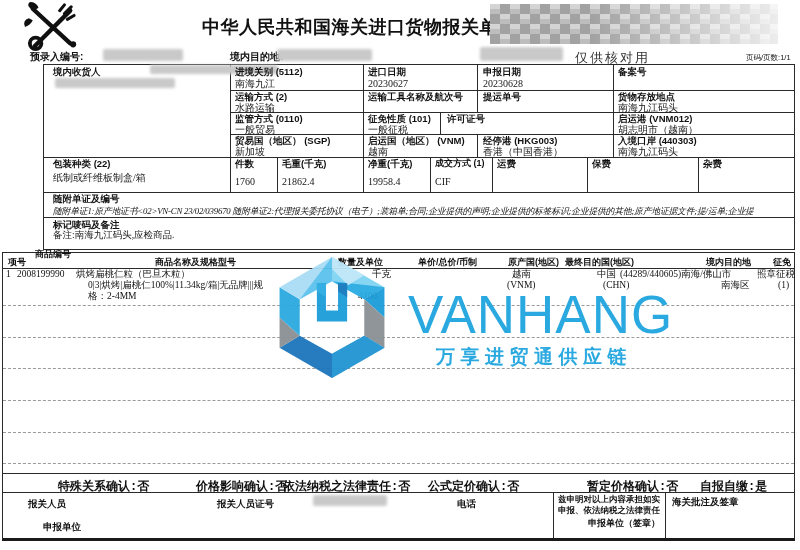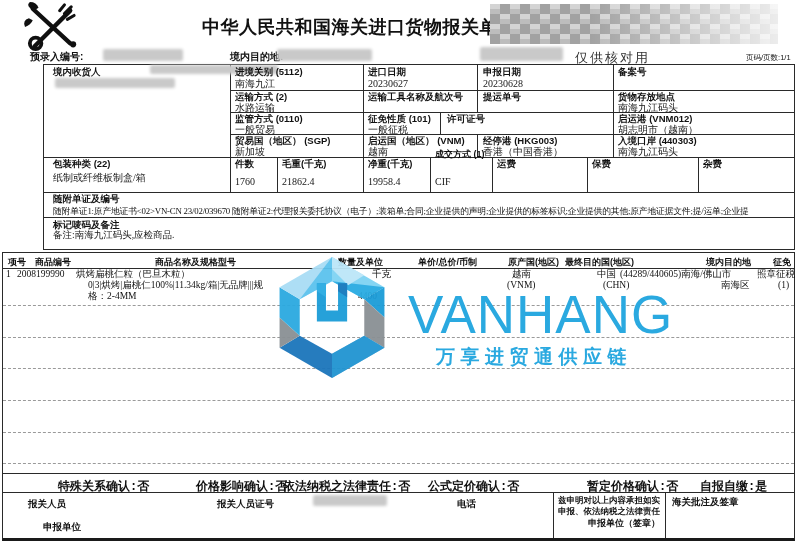--- a/index.html
+++ b/index.html
@@ -31,22 +31,22 @@
   #wm-brand{position:absolute;left:408px;top:288px;font-family:"Liberation Sans","DejaVu Sans",sans-serif;
     font-size:53px;line-height:1;letter-spacing:1px;font-weight:400;white-space:nowrap;}
   #wm-slogan{position:absolute;left:436px;top:344px;font-family:"Liberation Sans","DejaVu Sans",sans-serif;
     font-size:19px;letter-spacing:5.5px;font-weight:bold;white-space:nowrap;}
   .gh{position:absolute;font-family:"Liberation Sans","DejaVu Sans",sans-serif;font-weight:bold;
       font-size:9px;white-space:nowrap;}
   .gv{position:absolute;font-size:9.5px;line-height:1.1;white-space:nowrap;}
   .cf{position:absolute;font-family:Liberation Mono, monospace;font-weight:bold;
       font-size:12px;white-space:nowrap;}
   #statement{position:absolute;left:558px;top:495px;width:104px;font-size:8.5px;line-height:1.25;
-     font-family:Liberation Serif, serif;font-weight:bold;}
-  #docline{position:absolute;left:53px;top:206px;font-size:8.8px;letter-spacing:-.2px;white-space:nowrap;}
+     font-family:Liberation Mono, monospace;font-weight:bold;}
+  #docline{position:absolute;left:53px;top:206px;font-size:8.8px;letter-spacing:-.2px;white-space:nowrap;font-style:italic;}
 </style>
 </head>
 <body>
 
 <div id="page">
 
   <svg class="abs" style="left:22px;top:2px" width="58" height="50" viewBox="0 0 60 52">
     <g fill="none" stroke="#101010" stroke-width="4.5" stroke-linecap="round">
       <path d="M11 7 L50 43"></path>
       <path d="M50 9 L13 46"></path>
@@ -130,21 +130,21 @@
   <span class="vl" style="left:618px;top:146px">南海九江码头</span>
 
   <span class="lb" style="left:53px;top:159px">包装种类 (22)</span>
   <span class="vl" style="left:53px;top:172px">纸制或纤维板制盒/箱</span>
   <span class="lb" style="left:235px;top:159px">件数</span>
   <span class="vl" style="left:235px;top:176px">1760</span>
   <span class="lb" style="left:282px;top:159px">毛重(千克)</span>
   <span class="vl" style="left:282px;top:176px">21862.4</span>
   <span class="lb" style="left:368px;top:159px">净重(千克)</span>
   <span class="vl" style="left:368px;top:176px">19958.4</span>
-  <span class="lb" style="left:435px;top:150px;font-size:9px">成交方式 (1)</span>
+  <span class="lb" style="left:435px;top:159px;font-size:9px">成交方式 (1)</span>
   <span class="vl" style="left:435px;top:176px">CIF</span>
   <span class="lb" style="left:497px;top:159px">运费</span>
   <span class="lb" style="left:592px;top:159px">保费</span>
   <span class="lb" style="left:703px;top:159px">杂费</span>
 
   <span class="lb" style="left:53px;top:194px">随附单证及编号</span>
   <div id="docline">随附单证1:原产地证书&lt;02&gt;VN-CN 23/02/039670 随附单证2:代理报关委托协议（电子）;装箱单;合同;企业提供的声明;企业提供的标签标识;企业提供的其他;原产地证据文件;提/运单;企业提</div>
 
   <span class="lb" style="left:53px;top:220px">标记唛码及备注</span>
   <span class="vl" style="left:53px;top:230px;font-size:9.5px">备注:南海九江码头,应检商品.</span>
@@ -154,21 +154,21 @@
   <div class="dash" style="left:3px;top:305px;width:791px"></div>
   <div class="dash" style="left:3px;top:337px;width:791px"></div>
   <div class="dash" style="left:3px;top:368px;width:791px"></div>
   <div class="dash" style="left:3px;top:400px;width:791px"></div>
   <div class="dash" style="left:3px;top:432px;width:791px"></div>
   <div class="dash" style="left:3px;top:463px;width:791px"></div>
   <div class="hline" style="left:2px;top:473px;width:793px"></div>
   <div class="hline" style="left:2px;top:492px;width:793px"></div>
 
   <span class="gh" style="left:8px;top:256px">项号</span>
-  <span class="gh" style="left:35px;top:256px">商品编号</span>
+  <span class="gh" style="left:35px;top:248px">商品编号</span>
   <span class="gh" style="left:155px;top:256px">商品名称及规格型号</span>
   <span class="gh" style="left:338px;top:256px">数量及单位</span>
   <span class="gh" style="left:418px;top:256px">单价/总价/币制</span>
   <span class="gh" style="left:508px;top:256px">原产国(地区)</span>
   <span class="gh" style="left:565px;top:256px">最终目的国(地区)</span>
   <span class="gh" style="left:706px;top:256px">境内目的地</span>
   <span class="gh" style="left:773px;top:256px">征免</span>
 
   <span class="gv" style="left:6px;top:269px">1</span>
   <span class="gv" style="left:17px;top:269px">2008199990</span>

